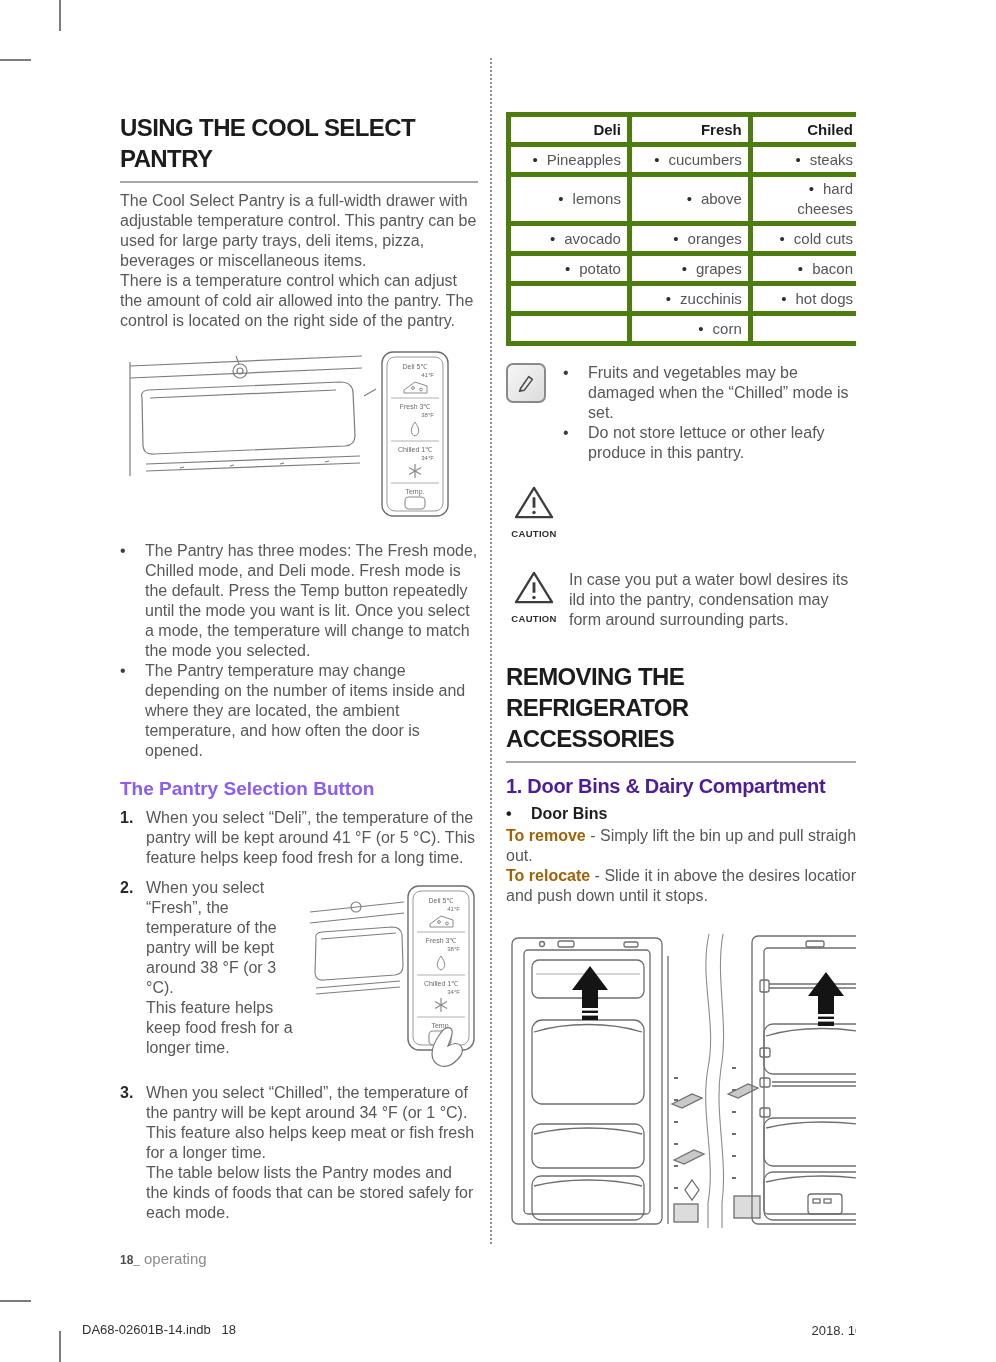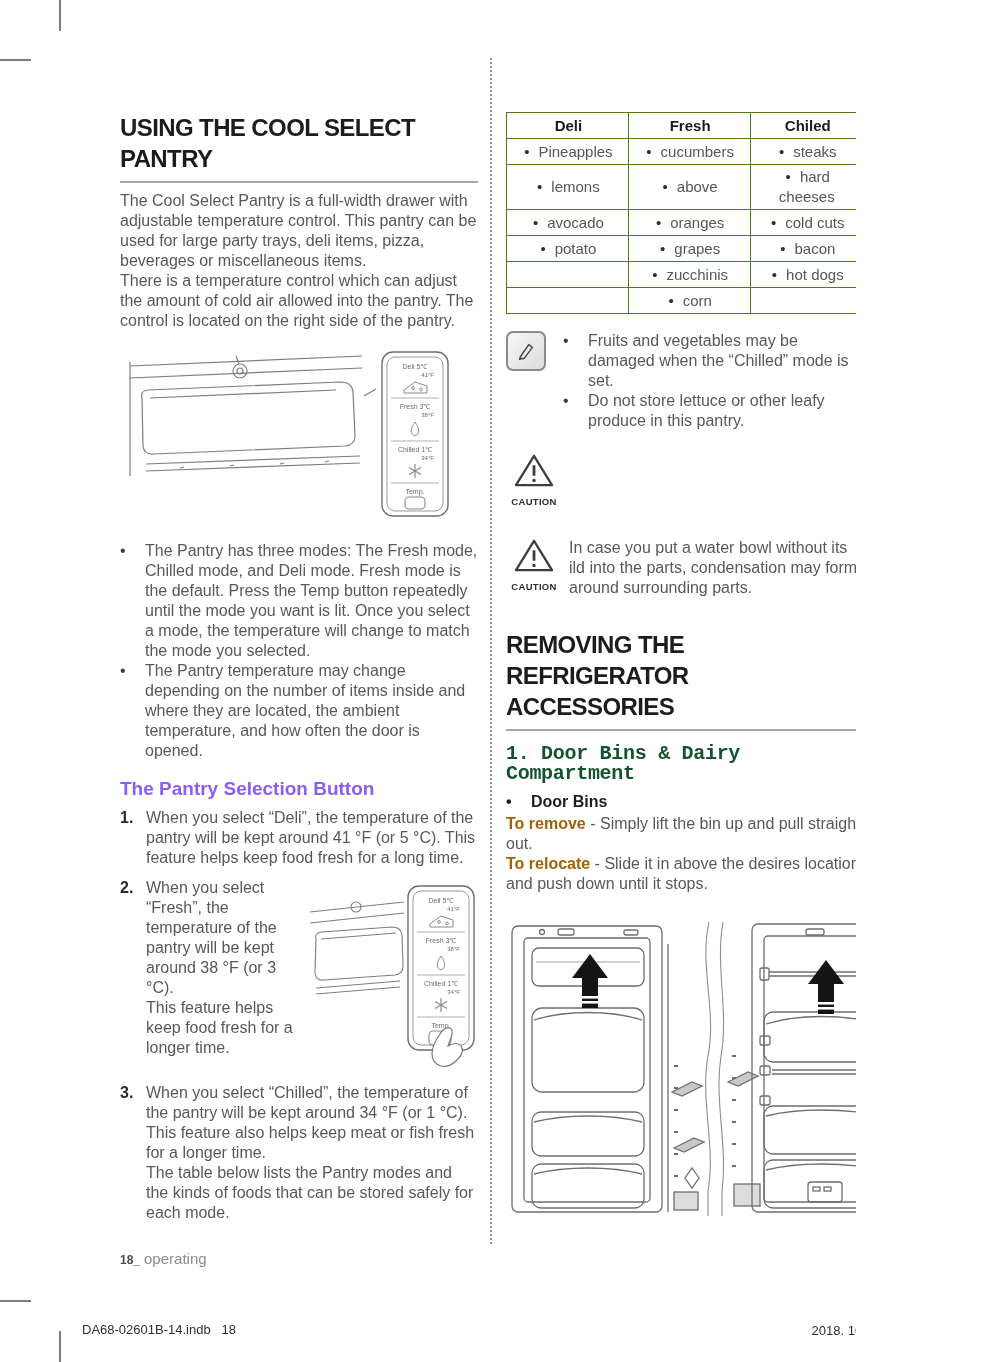--- a/index.html
+++ b/index.html
@@ -21,36 +21,36 @@
   .bullets{margin-top:14px;}
   .bullet-row{display:flex;margin-top:0;}
   .bullet-row .dot{width:25px;flex:none;color:#3c3c3c;}
   h2.sel{font-size:19px;color:#8b5cf6;margin:18px 0 9px 0;}
   .step{display:flex;margin-top:9px;}
   .step .num{width:26px;flex:none;font-weight:bold;color:#2a2a2a;}
   .step2-wrap{display:flex;margin-top:10px;}
   .step2-text{width:158px;flex:none;}
   
   table.modes{border-collapse:collapse;width:358px;font-size:15px;color:#55565a;}
-  table.modes th,table.modes td{border:1px solid #4d7c0f;padding:2px 6px;height:21px;
-      text-align:center;vertical-align:middle;}
+  table.modes th,table.modes td{border:5px solid #4d7c0f;padding:2px 6px;height:21px;
+      text-align:right;vertical-align:middle;}
   table.modes th{color:#1b1b1b;font-weight:bold;padding-left:8px;}
   table.modes td .blt{color:#2e2e2e;margin:0 9px 0 2px;}
   col.c1{width:122px;}col.c2{width:122px;}col.c3{width:114px;}
   
   .note{display:flex;margin-top:17px;}
   .note-icon{width:36px;height:36px;border:2px solid #8a8a8a;border-radius:7px;
       background:linear-gradient(135deg,#f7f7f7,#dcdcdc);flex:none;margin-right:17px;
       display:flex;align-items:center;justify-content:center;}
   .caution{display:flex;margin-top:22px;}
   .caution-icon{width:56px;flex:none;text-align:center;margin-right:7px;}
   .caution-icon .cword{font-size:9.5px;font-weight:bold;color:#2d2d2d;letter-spacing:.3px;
       margin-top:-2px;}
   h1.rem{margin-top:31px;}
-  h2.sub{font-size:20px;color:#14532d;margin:13px 0 8px 0;letter-spacing:-0.3px;font-family:Liberation Mono, monospace;}
+  h2.sub{font-size:20px;color:#4c1d95;margin:13px 0 8px 0;letter-spacing:-0.3px;}
   .doorbins-row{display:flex;font-weight:bold;color:#1d1d1d;margin-bottom:2px;}
   .doorbins-row .dot{width:25px;flex:none;}
   .lead{font-weight:bold;color:#a16207;}
   
   .footer{position:absolute;left:120px;top:1250px;font-size:15px;color:#8b8c8e;}
   .footer b{font-size:12px;color:#4c4d4f;}
   .printbar{position:absolute;left:0;top:1322px;width:996px;font-size:13px;color:#303030;}
   .printbar .pb-left{position:absolute;left:82px;white-space:pre;}
   .printbar .pb-right{position:absolute;right:50px;white-space:pre;}
   svg text{font-family:"Liberation Sans",sans-serif;fill:#6b6b6b;}
@@ -273,21 +273,21 @@
 
     <div class="caution" style="margin-top:26px;">
       <div class="caution-icon">
         <svg width="42" height="36" viewBox="0 0 44 38">
           <path d="M22 3 L41 34 L3 34 Z" fill="none" stroke="#3d3d3d" stroke-width="2.4" stroke-linejoin="round"></path>
           <path d="M22 13 L22 24" stroke="#3d3d3d" stroke-width="3"></path>
           <circle cx="22" cy="29" r="1.8" fill="#3d3d3d"></circle>
         </svg>
         <div class="cword">CAUTION</div>
       </div>
-      <div style="flex:1;">In case you put a water bowl without its ild into the parts, condensation may form around surrounding parts.</div>
+      <div style="flex:1;">In case you put a water bowl desires its ild into the pantry, condensation may form around surrounding parts.</div>
     </div>
 
     <h1 class="rem"><span>REMOVING THE REFRIGERATOR</span><br><span>ACCESSORIES</span></h1>
     <div class="rule"></div>
 
     <h2 class="sub">1. Door Bins &amp; Dairy Compartment</h2>
     <div class="doorbins-row">
       <span class="dot">•</span>
       <span>Door Bins</span>
     </div>

